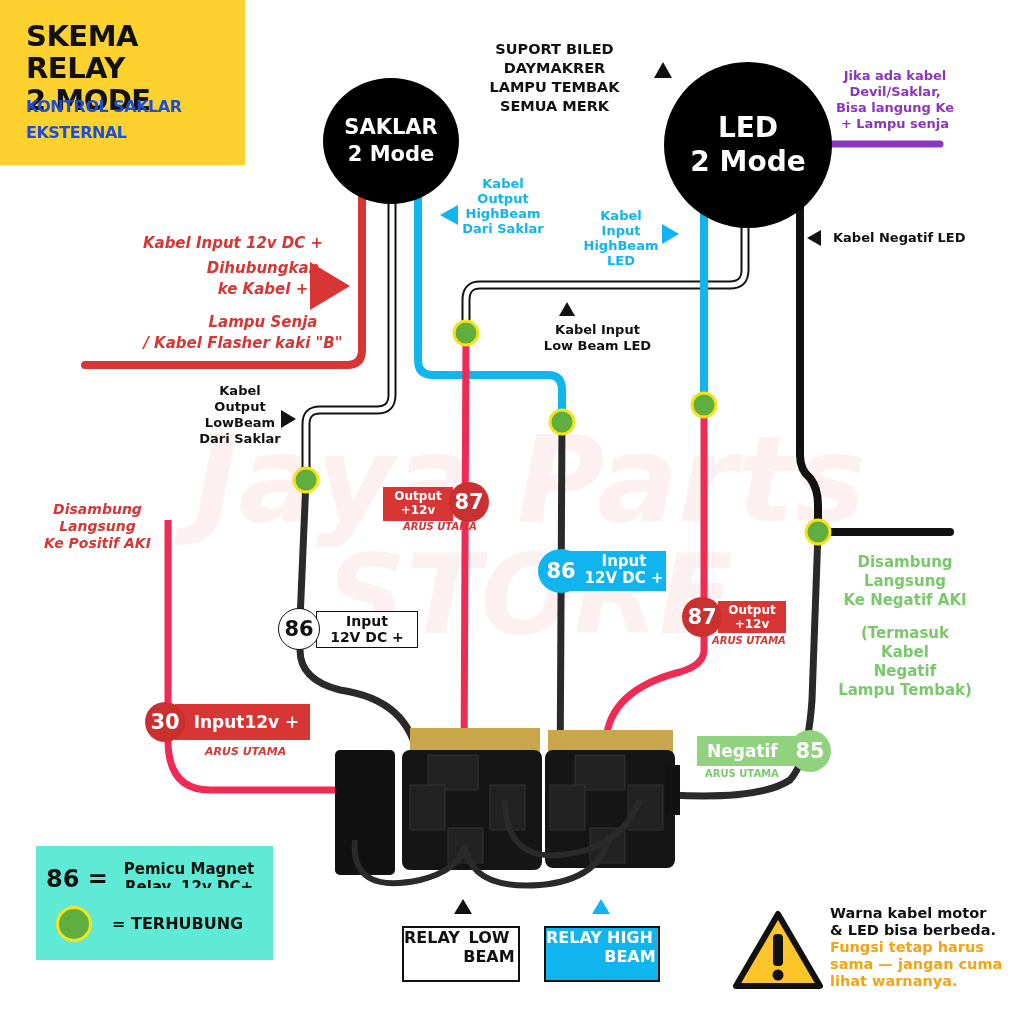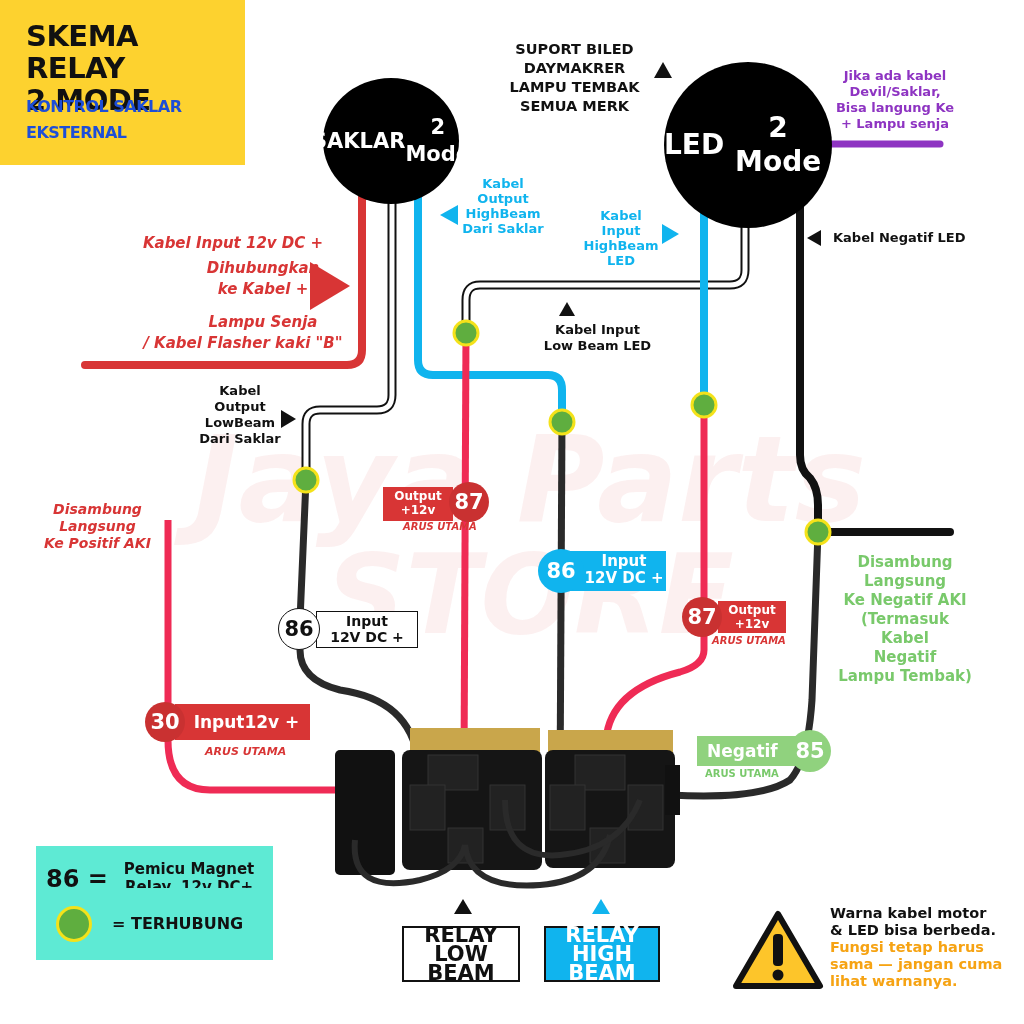--- a/index.html
+++ b/index.html
@@ -3,31 +3,31 @@
 <meta charset="utf-8">
 <style>
   html, body { margin:0; padding:0; background:#ffffff; }
   body { width:1024px; height:1024px; position:relative; overflow:hidden; font-family:"DejaVu Sans", sans-serif; }
   .abs { position:absolute; }
   .b { font-weight:bold; }
   svg.wires { position:absolute; left:0; top:0; width:1024px; height:1024px; }
   .title-box { left:0; top:0; width:245px; height:165px; background:#fdd22f; }
   .title-box .t1 { position:absolute; left:26px; top:20px; font-size:29px; font-weight:bold; color:#111; line-height:32px; letter-spacing:-0.5px; }
   .title-box .t2 { position:absolute; left:26px; top:94px; font-size:16px; font-weight:bold; color:#1d4ed8; line-height:26px; letter-spacing:-0.5px; }
-  .circ { border-radius:50%; background:#000; color:#fff; display:flex; flex-direction:row; align-items:center; justify-content:center; font-weight:bold; text-align:center; }
+  .circ { border-radius:50%; background:#000; color:#fff; display:flex; flex-direction:column; align-items:center; justify-content:center; font-weight:bold; text-align:center; }
   .lbl { text-align:center; font-weight:bold; line-height:16px; }
   .red { color:#d83535;font-style:italic; }
   .blue { color:#10b4ee; }
   .purple { color:#8e34c2; }
   .green { color:#79c96b; }
   .black { color:#111; }
   .tri { width:0; height:0; position:absolute; }
   .pin-circle { width:40px; height:40px; border-radius:50%; color:#fff; font-weight:bold; font-size:21px; display:flex; align-items:center; justify-content:center; }
   .legend-box { background:#5eead4; }
-  .relay-label { border:2px solid #111; text-align:center; font-weight:bold; font-size:21px; line-height:19px; display:flex; flex-direction:column; justify-content:center; }
+  .relay-label { border:2px solid #111; text-align:center; font-weight:bold; font-size:16px; line-height:19px; display:flex; flex-direction:row; }
 </style>
 </head>
 <body>
 
 <div class="abs" style="left:130px;top:420px;width:800px;height:260px;opacity:0.07;color:#d83535;font-weight:bold;font-style:italic;text-align:center;">
   <div style="font-size:120px;line-height:120px;">Jaya Parts</div>
   <div style="font-size:110px;line-height:110px;">STORE</div>
 </div>
 
 <svg class="wires" viewBox="0 0 1024 1024">
@@ -92,21 +92,21 @@
   <div class="t1">
     <div>SKEMA RELAY</div>
     <div>2 MODE</div>
   </div>
   <div class="t2">
     <div>KONTROL SAKLAR</div>
     <div>EKSTERNAL</div>
   </div>
 </div>
 
-<div class="abs lbl black" style="left:492px;top:40px;width:165px;font-size:14.5px;line-height:19px;">
+<div class="abs lbl black" style="left:472px;top:40px;width:165px;font-size:14.5px;line-height:19px;">
   <div>SUPORT BILED</div>
   <div>DAYMAKRER</div>
   <div>LAMPU TEMBAK</div>
   <div>SEMUA MERK</div>
 </div>
 <div class="tri" style="left:654px;top:62px;border-left:9px solid transparent;border-right:9px solid transparent;border-bottom:16px solid #111;"></div>
 
 <div class="abs circ" style="left:323px;top:78px;width:136px;height:126px;font-size:21px;line-height:27px;">
   <div>SAKLAR</div>
   <div>2 Mode</div>
@@ -171,21 +171,21 @@
 <div class="abs lbl red" style="left:30px;top:501px;width:135px;font-size:14px;line-height:17px;">
   <div>Disambung</div>
   <div>Langsung</div>
   <div>Ke Positif AKI</div>
 </div>
 
 <div class="abs lbl green" style="left:830px;top:553px;width:150px;font-size:15px;line-height:19px;">
   <div>Disambung</div>
   <div>Langsung</div>
   <div>Ke Negatif AKI</div>
-  <div style="margin-top:0;">(Termasuk</div>
+  <div style="margin-top:14px;">(Termasuk</div>
   <div>Kabel</div>
   <div>Negatif</div>
   <div>Lampu Tembak)</div>
 </div>
 
 <div class="abs" style="left:383px;top:482px;">
   <div class="abs lbl" style="left:0;top:5px;width:70px;height:32px;background:#d83535;color:#fff;font-size:12px;line-height:14px;padding-top:2px;">
     <div>Output</div>
     <div>+12v</div>
   </div>

